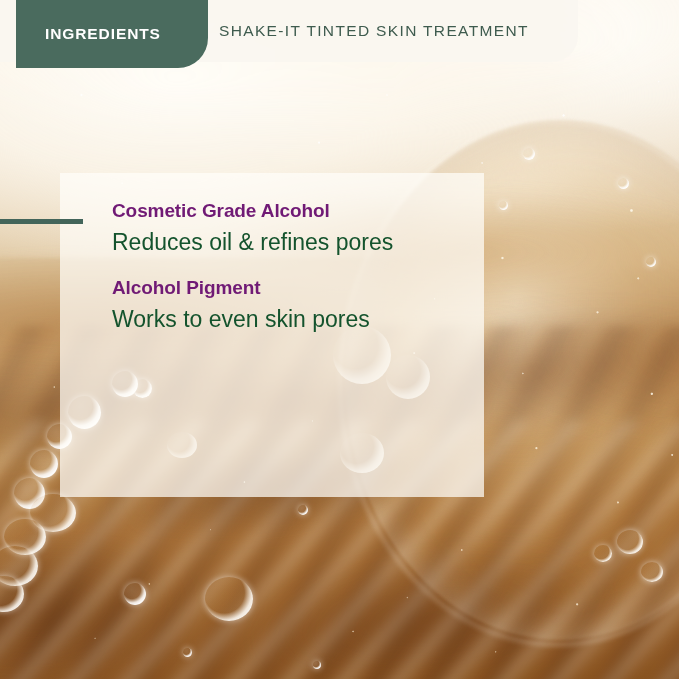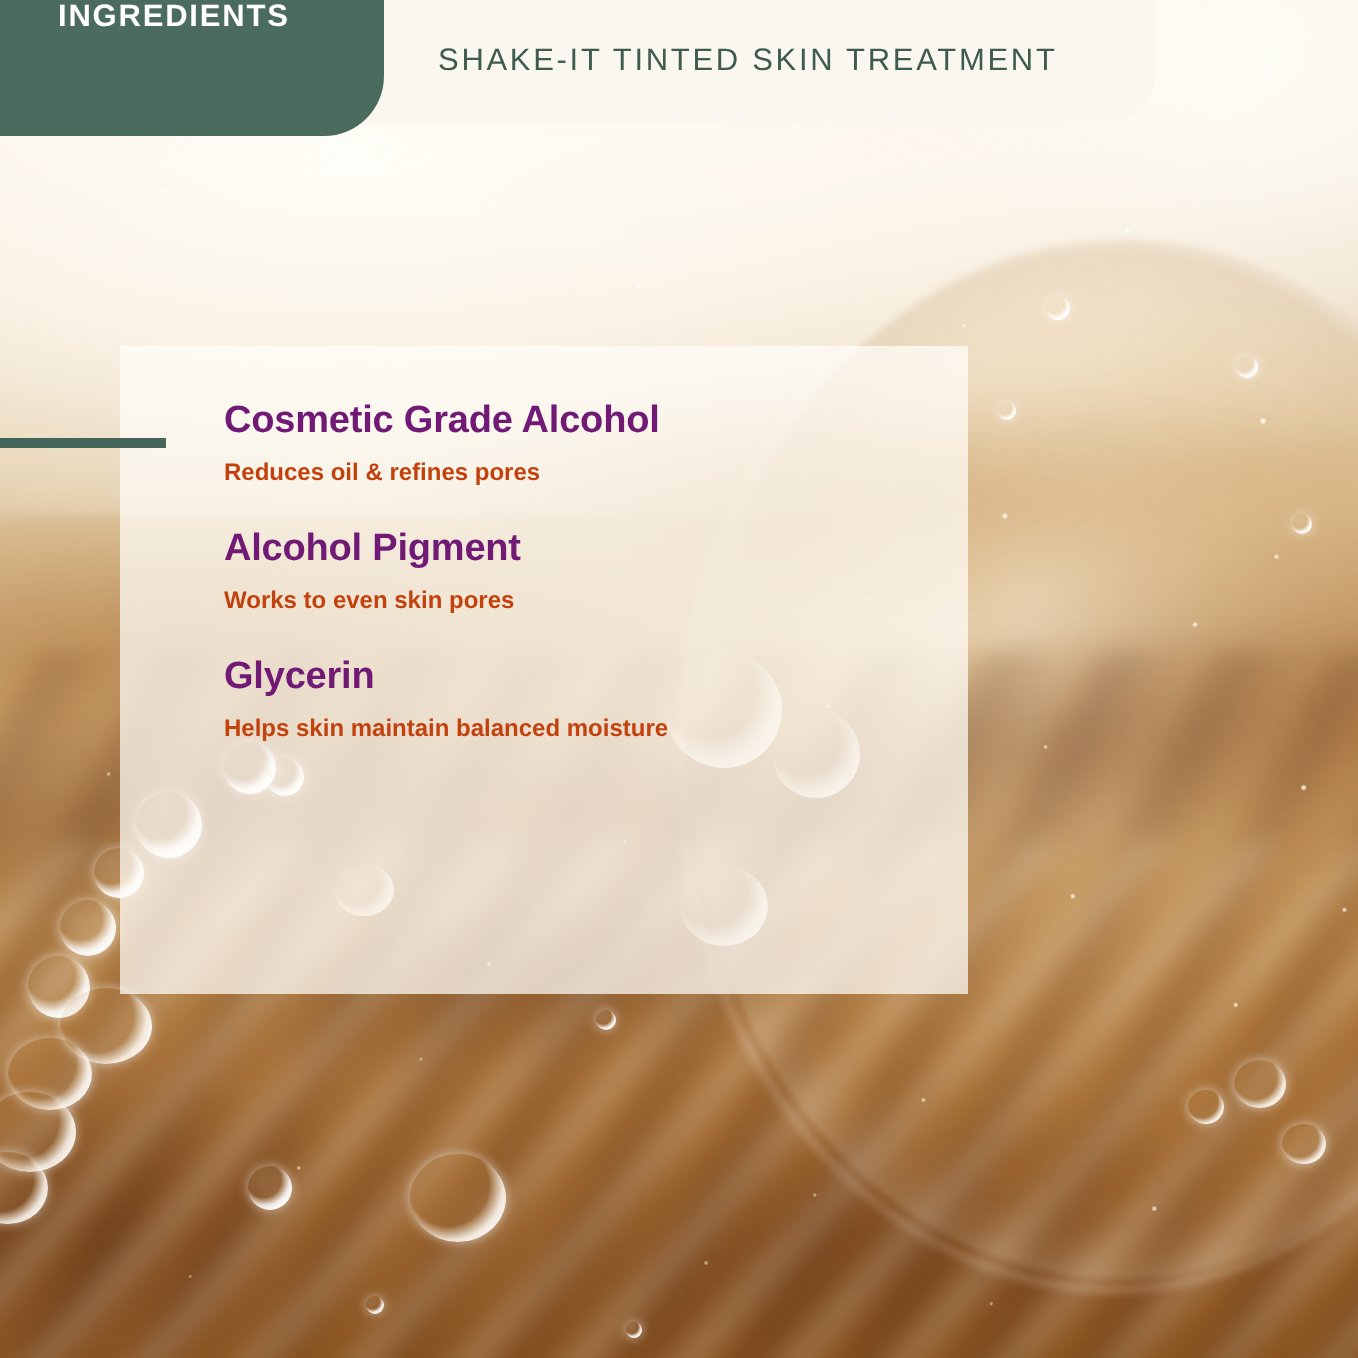--- a/index.html
+++ b/index.html
@@ -235,27 +235,28 @@
     position: absolute;
     left: 0;
     top: 0;
     width: 578px;
     height: 62px;
     background: rgba(250,246,240,0.93);
     border-bottom-right-radius: 26px;
   }
   .header-tab {
     position: absolute;
-    left: 0;
+    left: 16px;
     top: 0;
     width: 192px;
     height: 68px;
     background: #4a6b5e;
     border-bottom-right-radius: 30px;
     display: flex;
+    align-items: center;
   }
   .header-tab-label {
     color: #ffffff;
     font-size: 15.5px;
     font-weight: bold;
     letter-spacing: 0.9px;
     margin-left: 29px;
   }
   .header-title {
     position: absolute;
@@ -299,23 +300,23 @@
 
   .item-name {
     color: #701a75;
     font-size: 19px;
     font-weight: bold;
     letter-spacing: -0.1px;
     line-height: 1.15;
     margin: 0 0 7px 0;
   }
   .item-desc {
-    color: #c2410c;
-    font-size: 12px;
-    font-weight: bold;
+    color: #14532d;
+    font-size: 23px;
+    font-weight: normal;
     line-height: 1.2;
     margin: 0;
   }
 </style>
 </head>
 <body>
 
 <div class="canvas">
 
   <div class="bg-base"></div>
@@ -366,24 +367,20 @@
     <div class="item">
       <p class="item-name">Cosmetic Grade Alcohol</p>
       <p class="item-desc">Reduces oil &amp; refines pores</p>
     </div>
 
     <div class="item">
       <p class="item-name">Alcohol Pigment</p>
       <p class="item-desc">Works to even skin pores</p>
     </div>
 
-    <div class="item">
-      <p class="item-name">Glycerin</p>
-      <p class="item-desc">Helps skin maintain balanced moisture</p>
-    </div>
 
   </div>
 
   <div class="header-bar">
     <div class="header-title">SHAKE-IT TINTED SKIN TREATMENT</div>
   </div>
   <div class="header-tab">
     <span class="header-tab-label">INGREDIENTS</span>
   </div>
 

